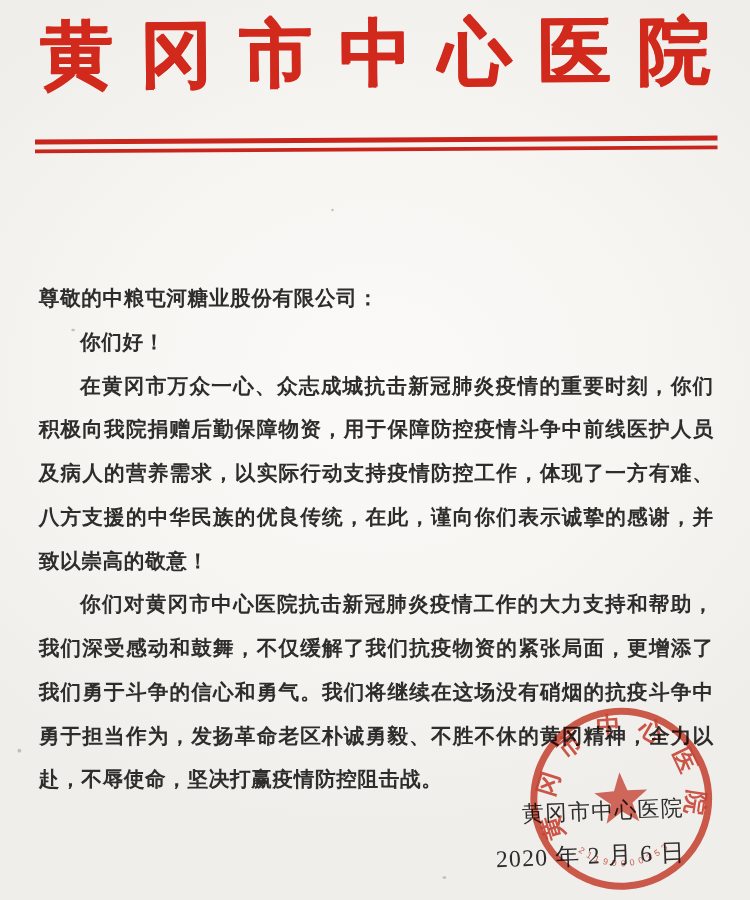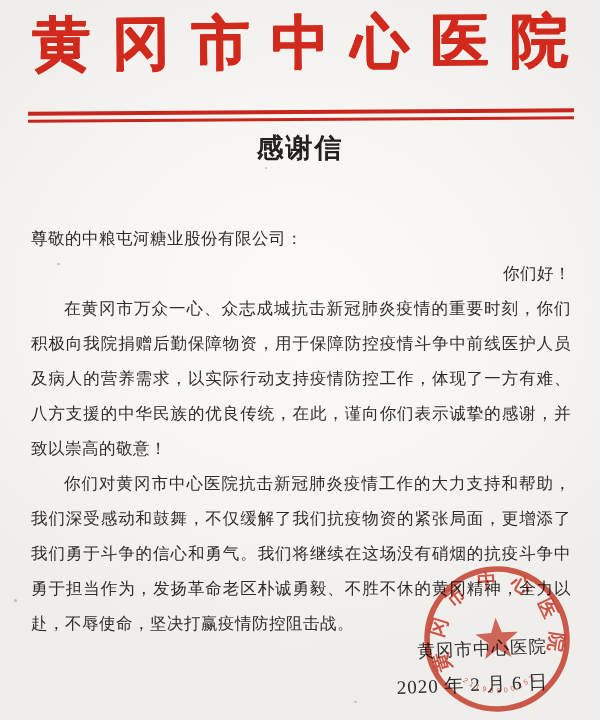--- a/index.html
+++ b/index.html
@@ -50,23 +50,24 @@
 
   
   .letter-body {
     position: absolute;
     left: 31px; top: 221px;
     width: 540px;
     font-size: 16.5px;
     line-height: 35px;
     color: #2f2d2b;
     letter-spacing: 0.5px;
+    font-weight: bold;
   }
   .letter-body p { margin: 0; }
-  .indent { text-indent: 2em; text-align: right; }
+  .indent { text-indent: 2em; }
   .just { text-align: justify; }
 
   
   .signature {
     position: absolute;
     right: 52px; top: 637px;
     text-align: right;
     color: #2f2d2b;
     transform: rotate(-2.2deg);
   }
@@ -117,21 +118,20 @@
       <span>市</span>
       <span>中</span>
       <span>心</span>
       <span>医</span>
       <span>院</span>
     </div>
 
   <div class="rule rule-thick"></div>
   <div class="rule rule-thin"></div>
 
-  <h1 class="letter-title">感谢信</h1>
 
   <main class="letter-body">
     <p>尊敬的中粮屯河糖业股份有限公司：</p>
     <p class="indent">你们好！</p>
     <p class="indent just">在黄冈市万众一心、众志成城抗击新冠肺炎疫情的重要时刻，你们积极向我院捐赠后勤保障物资，用于保障防控疫情斗争中前线医护人员及病人的营养需求，以实际行动支持疫情防控工作，体现了一方有难、八方支援的中华民族的优良传统，在此，谨向你们表示诚挚的感谢，并致以崇高的敬意！</p>
     <p class="indent just">你们对黄冈市中心医院抗击新冠肺炎疫情工作的大力支持和帮助，我们深受感动和鼓舞，不仅缓解了我们抗疫物资的紧张局面，更增添了我们勇于斗争的信心和勇气。我们将继续在这场没有硝烟的抗疫斗争中勇于担当作为，发扬革命老区朴诚勇毅、不胜不休的黄冈精神，全力以赴，不辱使命，坚决打赢疫情防控阻击战。</p>
   </main>
 
   <div class="signature">
     <div class="sig-name">黄冈市中心医院</div>

